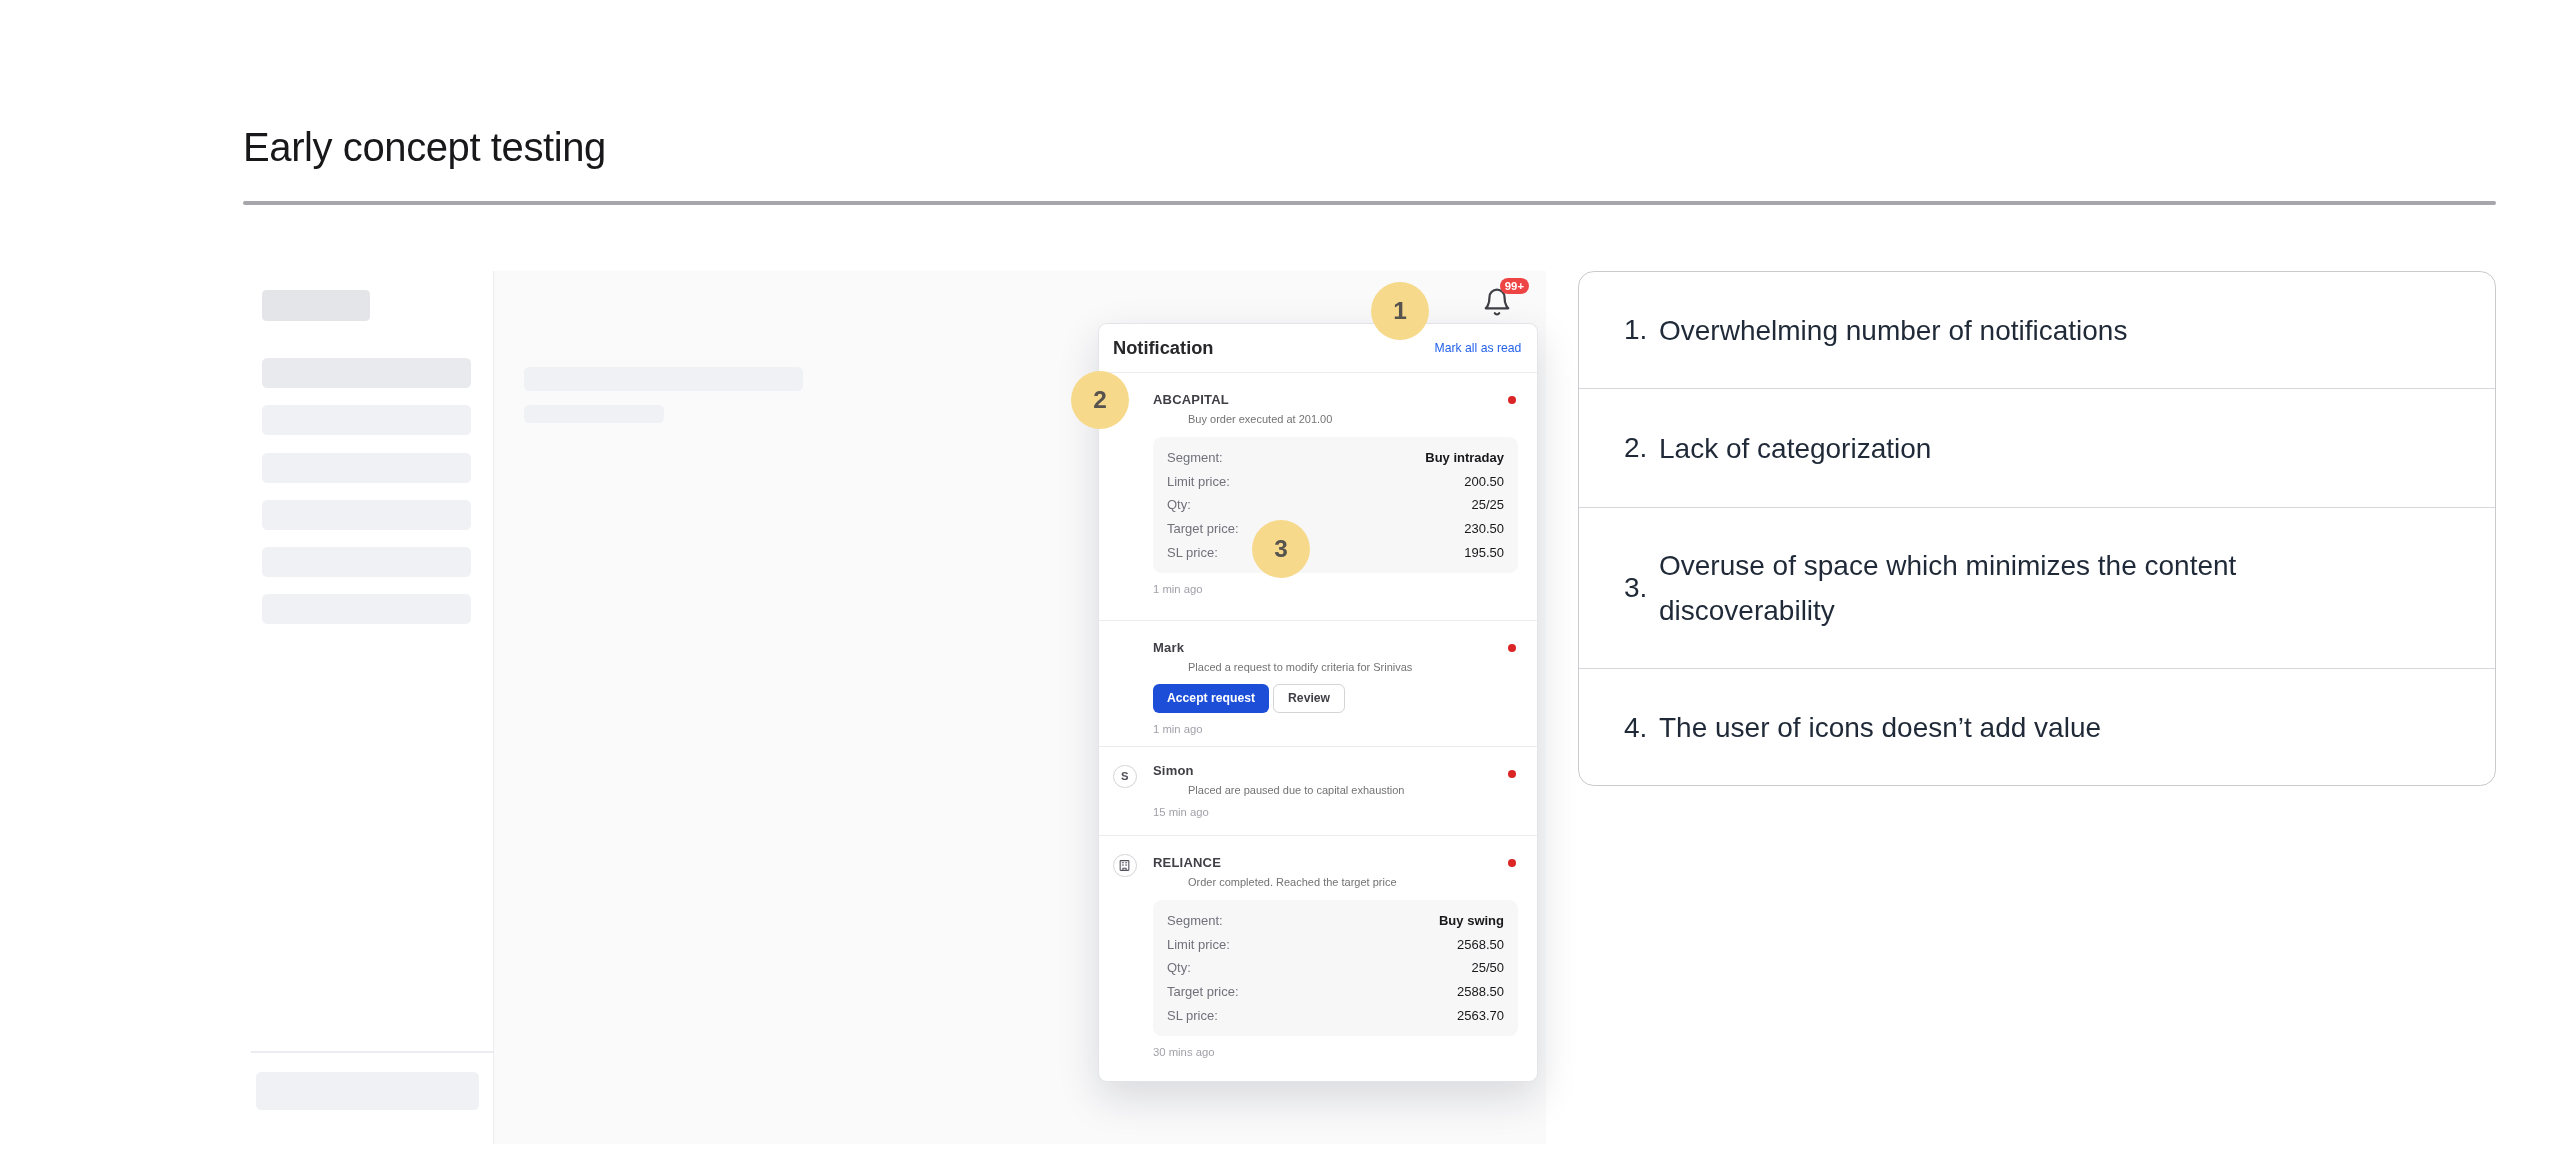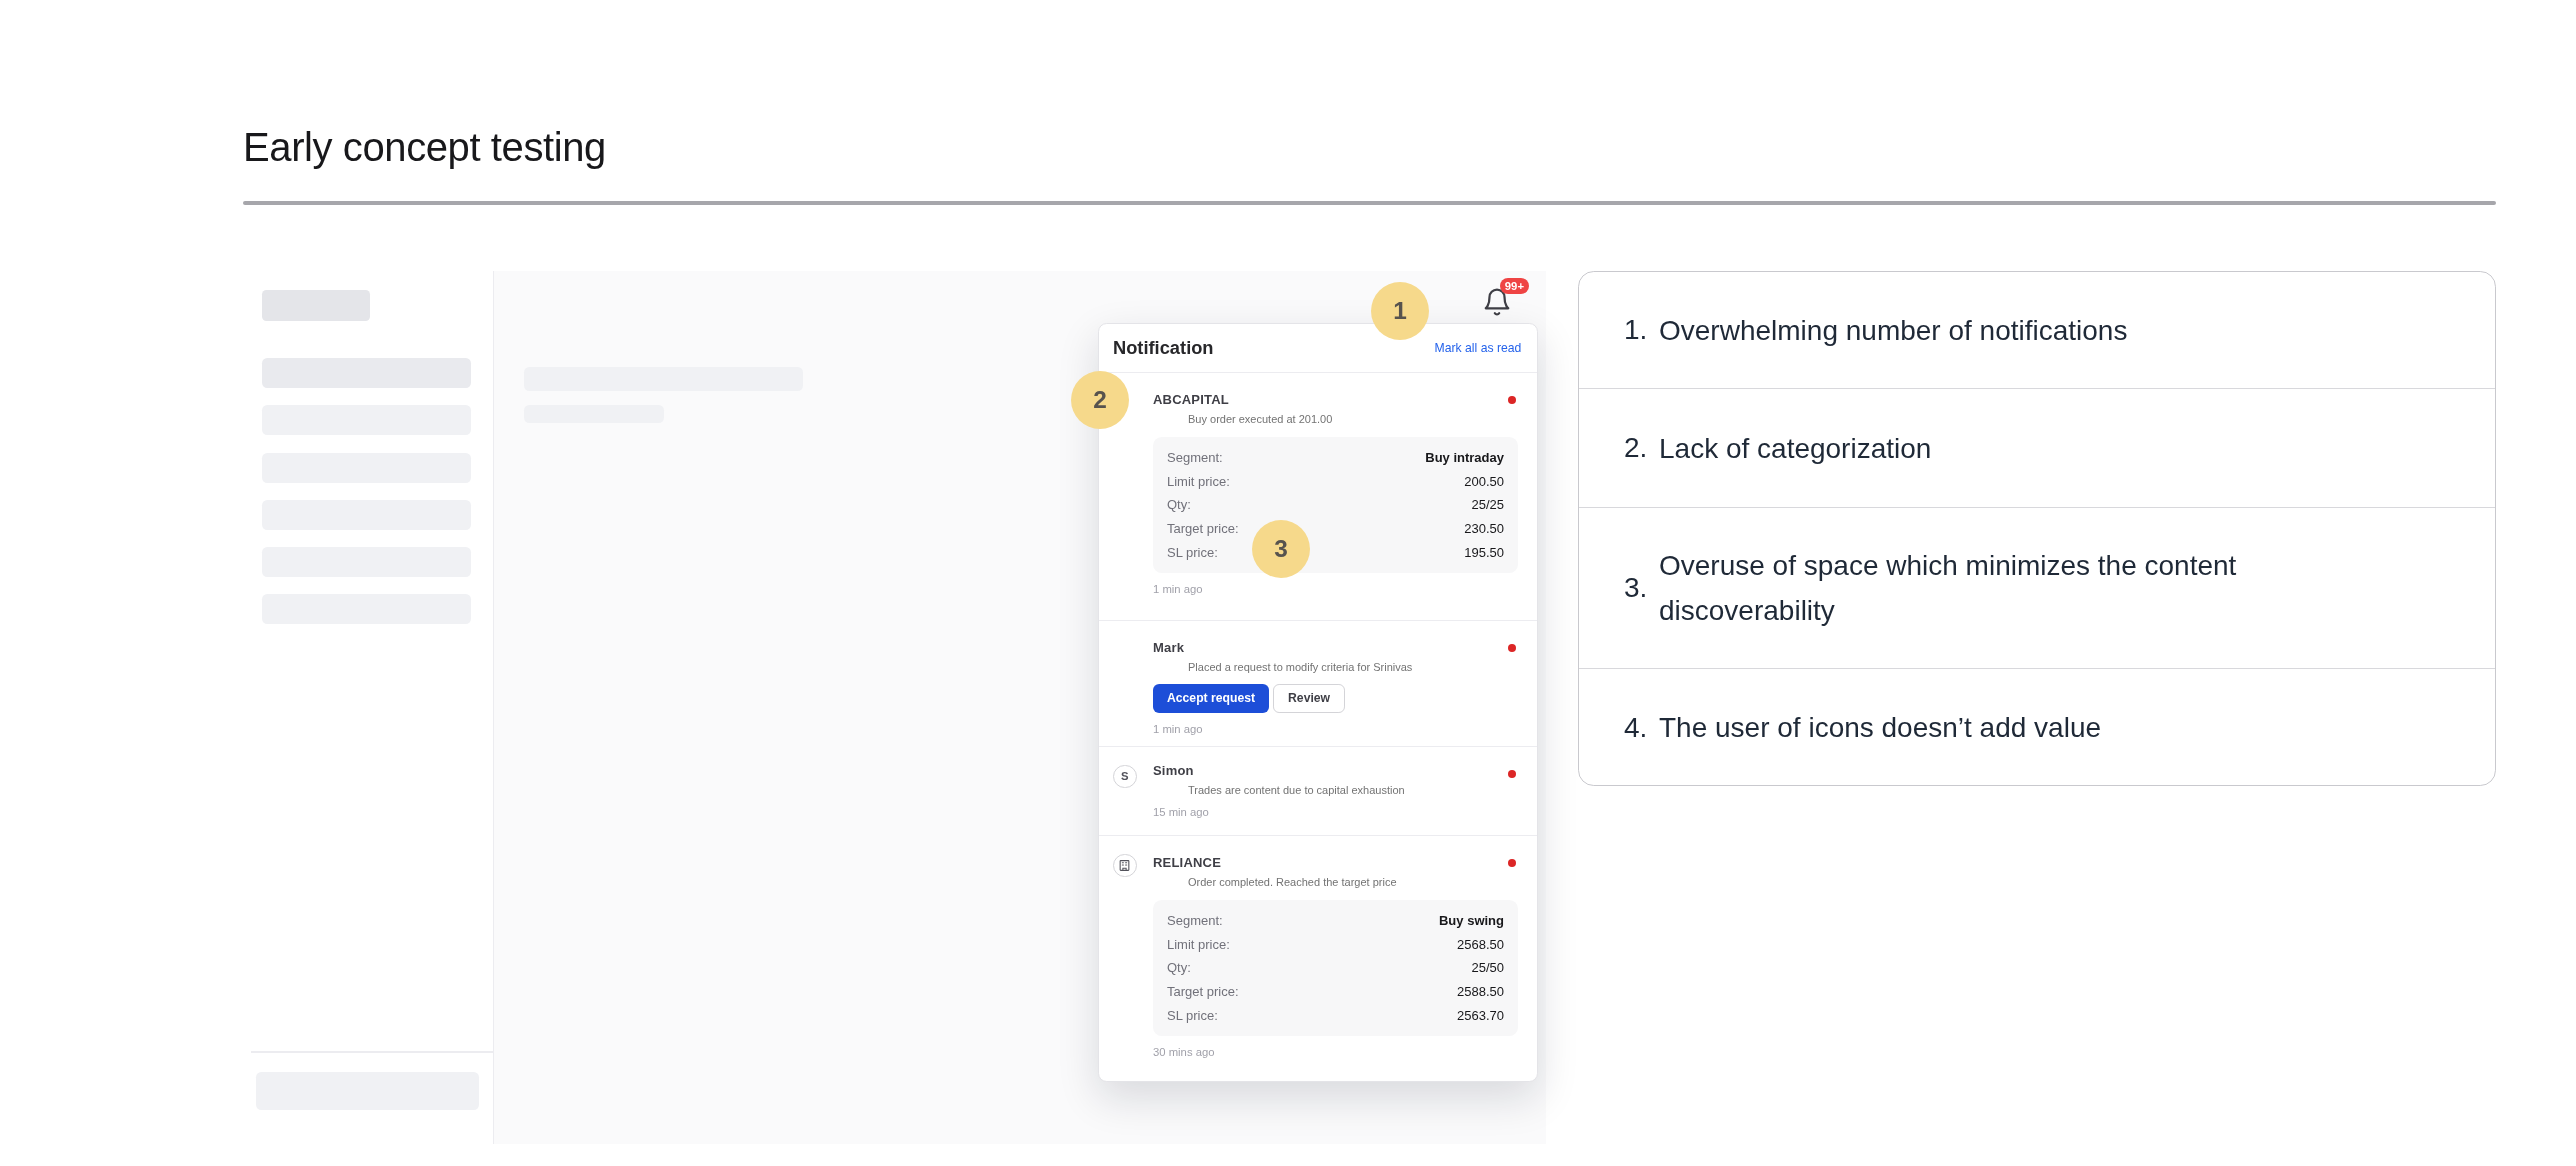--- a/index.html
+++ b/index.html
@@ -150,21 +150,21 @@
             <button class="btn-accept">Accept request</button>
             <button class="btn-review">Review</button>
           </div>
           <div class="n-time">1 min ago</div>
         </div>
 
         <div class="n-item i2">
           <span class="dot"></span>
           <span class="avatar">S</span>
           <div class="n-title">Simon</div>
-          <div class="n-sub">Trades are content due to capital exhaustion</div>
+          <div class="n-sub">Placed are paused due to capital exhaustion</div>
           <div class="n-time">15 min ago</div>
         </div>
 
         <div class="n-item i3">
           <span class="dot"></span>
           <span class="avatar">
             <svg viewBox="0 0 24 24" width="13" height="13" fill="none" stroke="#52525b" stroke-width="2" stroke-linecap="round">
               <rect x="4" y="3" width="16" height="18" rx="1"></rect>
               <path d="M9 21v-4h6v4"></path>
               <path d="M8 7h2M14 7h2M8 11h2M14 11h2"></path>

